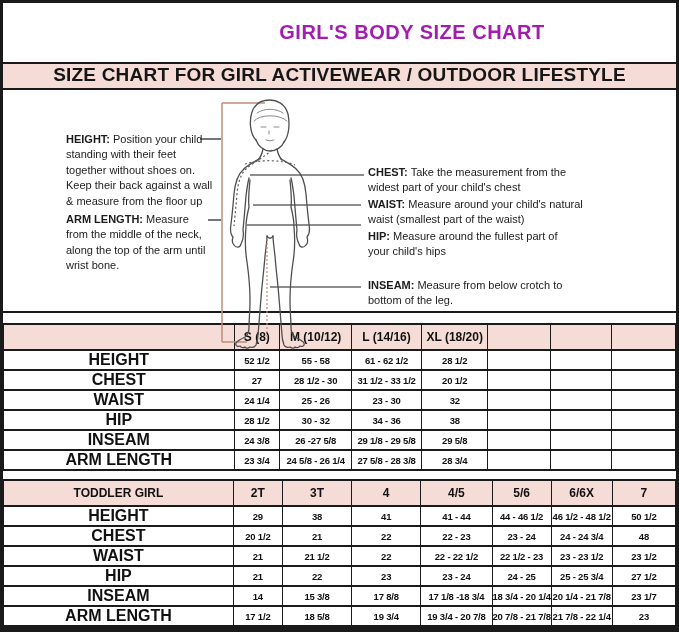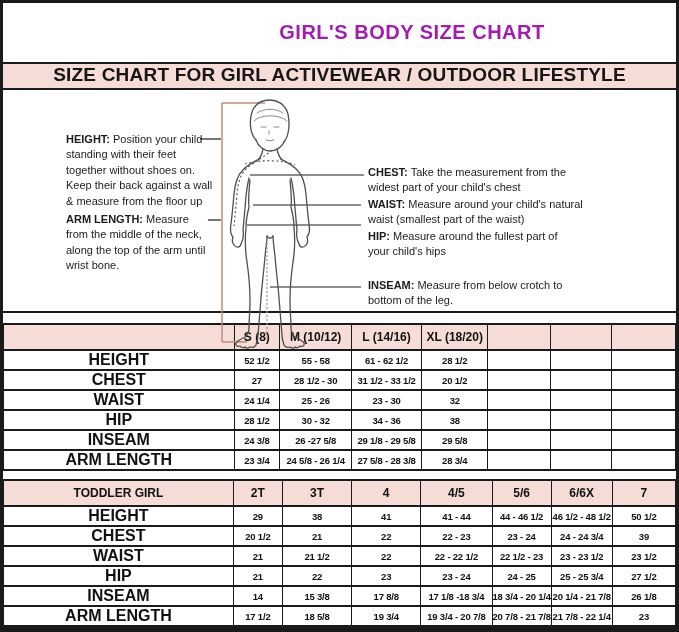--- a/index.html
+++ b/index.html
@@ -254,21 +254,21 @@
           <td>50 1/2</td>
         </tr>
         <tr>
           <th>CHEST</th>
           <td>20 1/2</td>
           <td>21</td>
           <td>22</td>
           <td>22 - 23</td>
           <td>23 - 24</td>
           <td>24 - 24 3/4</td>
-          <td>39</td>
+          <td>48</td>
         </tr>
         <tr>
           <th>WAIST</th>
           <td>21</td>
           <td>21 1/2</td>
           <td>22</td>
           <td>22 - 22 1/2</td>
           <td>22 1/2 - 23</td>
           <td>23 - 23 1/2</td>
           <td>23 1/2</td>
@@ -284,21 +284,21 @@
           <td>27 1/2</td>
         </tr>
         <tr>
           <th>INSEAM</th>
           <td>14</td>
           <td>15 3/8</td>
           <td>17 8/8</td>
           <td>17 1/8 -18 3/4</td>
           <td>18 3/4 - 20 1/4</td>
           <td>20 1/4 - 21 7/8</td>
-          <td>26 1/8</td>
+          <td>23 1/7</td>
         </tr>
         <tr>
           <th>ARM LENGTH</th>
           <td>17 1/2</td>
           <td>18 5/8</td>
           <td>19 3/4</td>
           <td>19 3/4 - 20 7/8</td>
           <td>20 7/8 - 21 7/8</td>
           <td>21 7/8 - 22 1/4</td>
           <td>23</td>

